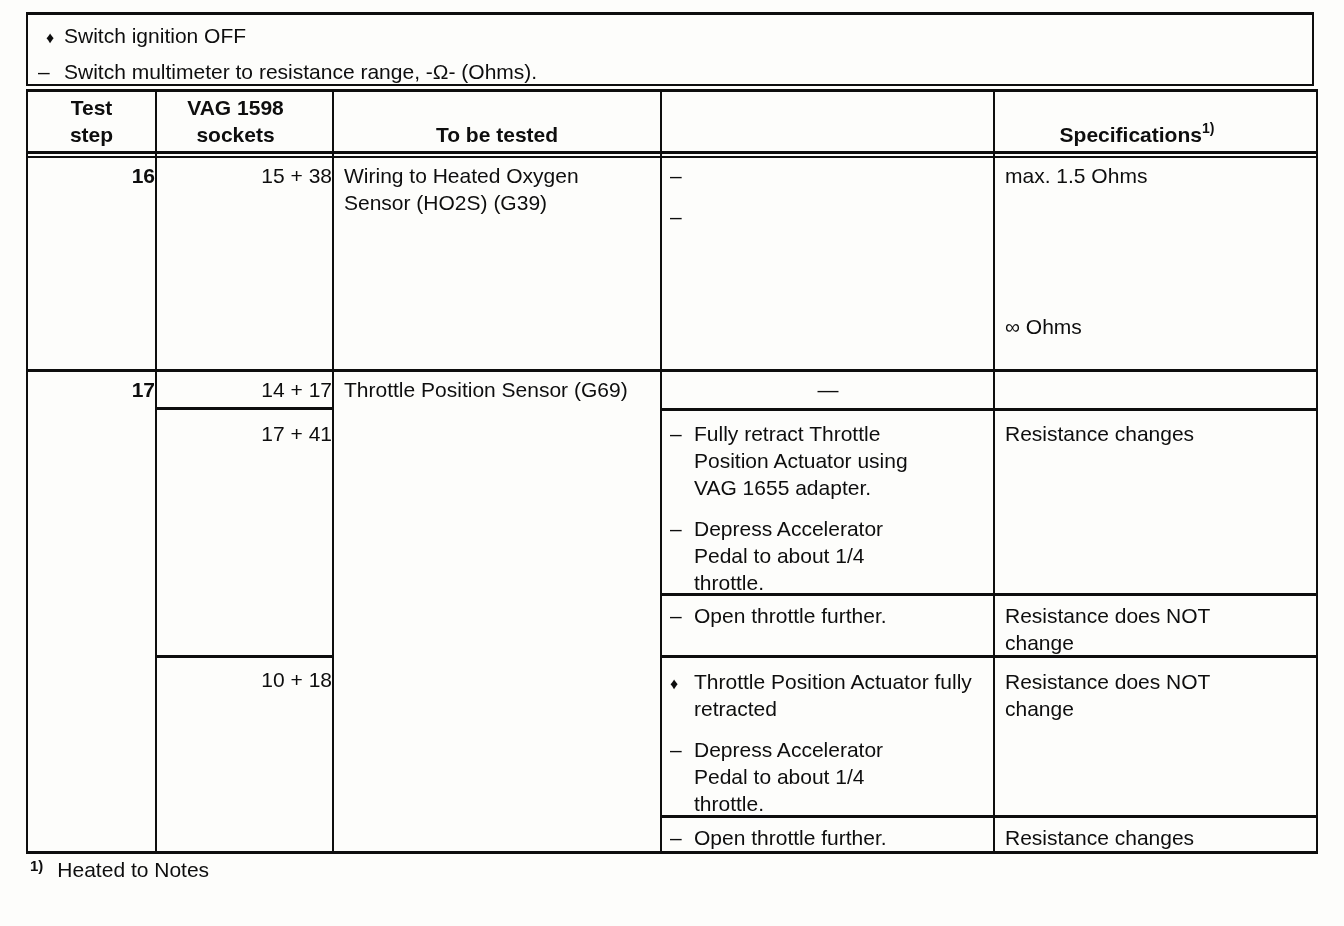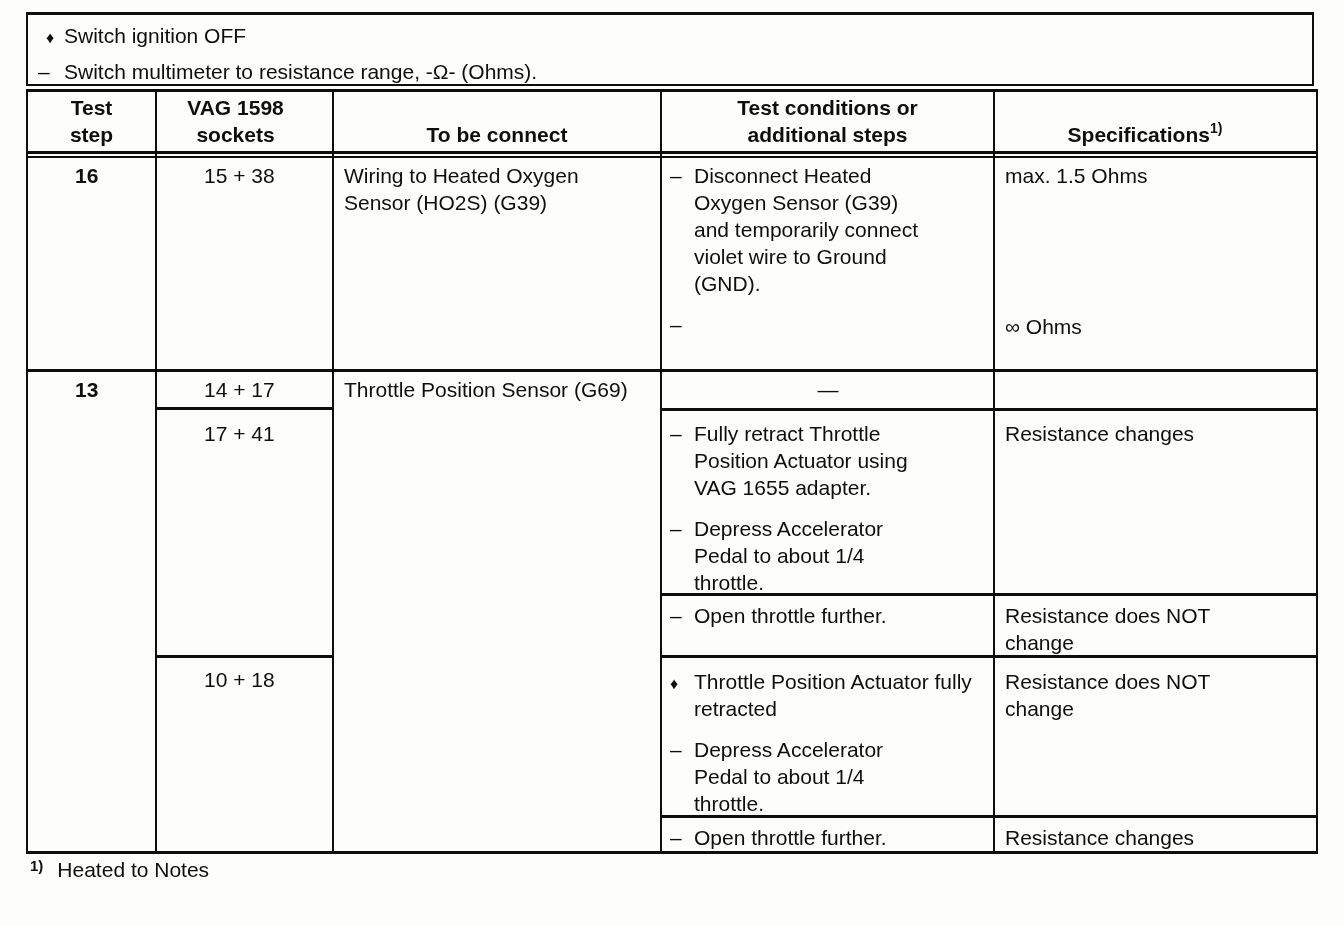--- a/index.html
+++ b/index.html
@@ -46,25 +46,25 @@
   .hcell{
     position:absolute; top:0; height:59px;
     display:flex; flex-direction:column; justify-content:flex-end; align-items:center;
     font-weight:700; text-align:center; padding-bottom:3px; box-sizing:border-box;
   }
   .hcell .hw{display:block;}
   .h-step {left:0;    width:127px;} .h-step  .hw{width:70px;}
   .h-sock {left:129px; width:157px;} .h-sock .hw{width:120px;}
   .h-test {left:306px; width:326px;}
   .h-cond {left:634px; width:331px;} .h-cond .hw{width:220px;}
-  .h-spec {left:967px; width:284px;margin-left:8px;}
+  .h-spec {left:967px; width:284px;}
   sup.note{font-size:14px; line-height:0; vertical-align:9px;}
 
   .cell{position:absolute;}
-  .ctr{text-align:left;margin-left:47px;}
+  .ctr{text-align:right;}
   .bold{font-weight:700;}
 
   
   .col-step{left:0;    width:127px;}
   .col-sock{left:129px; width:175px;}
   .col-test{left:316px; width:298px;}
   .col-cond{left:642px; width:316px;}
   .col-spec{left:977px; width:262px;}
 
   .r16{top:70px;}
@@ -117,45 +117,41 @@
     <div class="hline l-c-cond"></div>
     <div class="hline l-d-cond"></div>
 
     <div class="hcell h-step">
       <span class="hw">Test step</span>
     </div>
     <div class="hcell h-sock">
       <span class="hw">VAG 1598 sockets</span>
     </div>
     <div class="hcell h-test">
-      <span class="hw">To be connect</span>
-    </div>
-    <div class="hcell h-cond">
-      <span class="hw">Test conditions or additional steps</span>
+      <span class="hw">To be tested</span>
     </div>
     <div class="hcell h-spec">
       <span class="hw"><span>Specifications</span><sup class="note">1)</sup></span>
     </div>
 
     <div class="cell col-step r16 ctr bold">16</div>
     <div class="cell col-sock r16 ctr">15 + 38</div>
     <div class="cell col-test r16">Wiring to Heated Oxygen Sensor (HO2S) (G39)</div>
     <div class="cell col-cond r16">
       <div class="para">
         <span class="marker">–</span>
-        <span class="ptext">Disconnect Heated Oxygen Sensor (G39) and temporarily connect violet wire to Ground (GND).</span>
       </div>
       <div class="para">
         <span class="marker">–</span>
       </div>
     </div>
     <div class="cell col-spec r16">max. 1.5 Ohms</div>
     <div class="cell col-spec r16-spec2">∞ Ohms</div>
 
-    <div class="cell col-step r17 ctr bold">13</div>
+    <div class="cell col-step r17 ctr bold">17</div>
     <div class="cell col-sock r17 ctr">14 + 17</div>
     <div class="cell col-sock sockB ctr">17 + 41</div>
     <div class="cell col-sock sockC ctr">10 + 18</div>
     <div class="cell col-test r17">Throttle Position Sensor (G69)</div>
 
     <div class="cell col-cond subA">
       <div class="dash-only">—</div>
     </div>
 
     <div class="cell col-cond subB">

